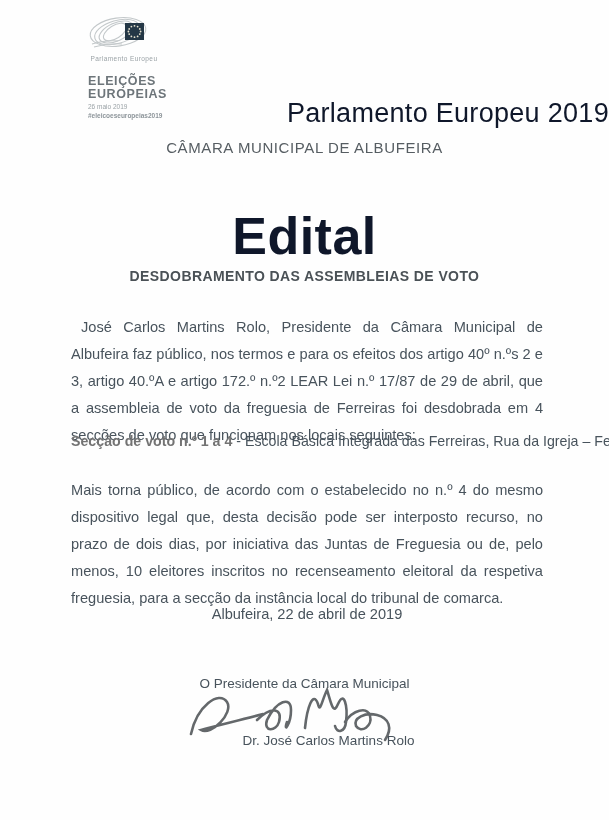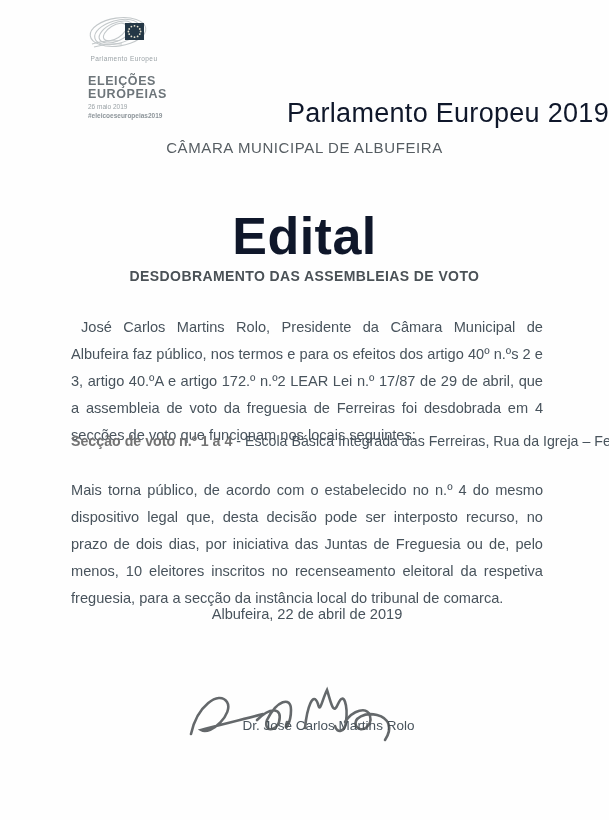--- a/index.html
+++ b/index.html
@@ -108,20 +108,21 @@
 
   <p class="bodytext p1">José Carlos Martins Rolo, Presidente da Câmara Municipal de Albufeira faz público, nos termos e para os efeitos dos artigo 40º n.ºs 2 e 3, artigo 40.ºA e artigo 172.º n.º2 LEAR Lei n.º 17/87 de 29 de abril, que a assembleia de voto da freguesia de Ferreiras foi desdobrada em 4 secções de voto que funcionam nos locais seguintes:</p>
 
   <p class="bodytext section-line"><span class="bold">Secção de voto n.º 1 a 4</span><span> - Escola Básica Integrada das Ferreiras, Rua da Igreja – Ferreiras</span></p>
 
   <p class="bodytext p2">Mais torna público, de acordo com o estabelecido no n.º 4 do mesmo dispositivo legal que, desta decisão pode ser interposto recurso, no prazo de dois dias, por iniciativa das Juntas de Freguesia ou de, pelo menos, 10 eleitores inscritos no recenseamento eleitoral da respetiva freguesia, para a secção da instância local do tribunal de comarca.</p>
 
   <p class="bodytext dateline">Albufeira, 22 de abril de 2019</p>
 
   <div class="sig-block">
+    <div class="sig-title">O Presidente da Câmara Municipal</div>
     <svg class="sig-svg" width="230" height="70" viewBox="0 0 230 70">
       <g fill="none" stroke="#4a4f52" stroke-width="2.6" stroke-linecap="round" opacity="0.85">
         <path d="M8,52 C14,24 36,8 44,20 C51,31 28,54 18,48 C32,44 58,38 80,32"></path>
         <path d="M74,38 C88,24 100,26 96,40 C93,50 80,50 84,38 C94,18 108,14 108,28 C108,42 100,52 104,40"></path>
         <path d="M122,46 C124,26 130,8 135,22 C137,32 139,18 144,8 C148,20 150,34 155,22 C161,8 165,24 163,40 C162,50 154,52 152,44"></path>
         <path d="M162,40 C170,28 184,24 187,34 C190,44 178,52 173,44 C170,36 182,30 194,33 C206,36 210,46 202,58"></path>
       </g>
     </svg>
     <div class="sig-name">Dr. José Carlos Martins Rolo</div>
   </div>

